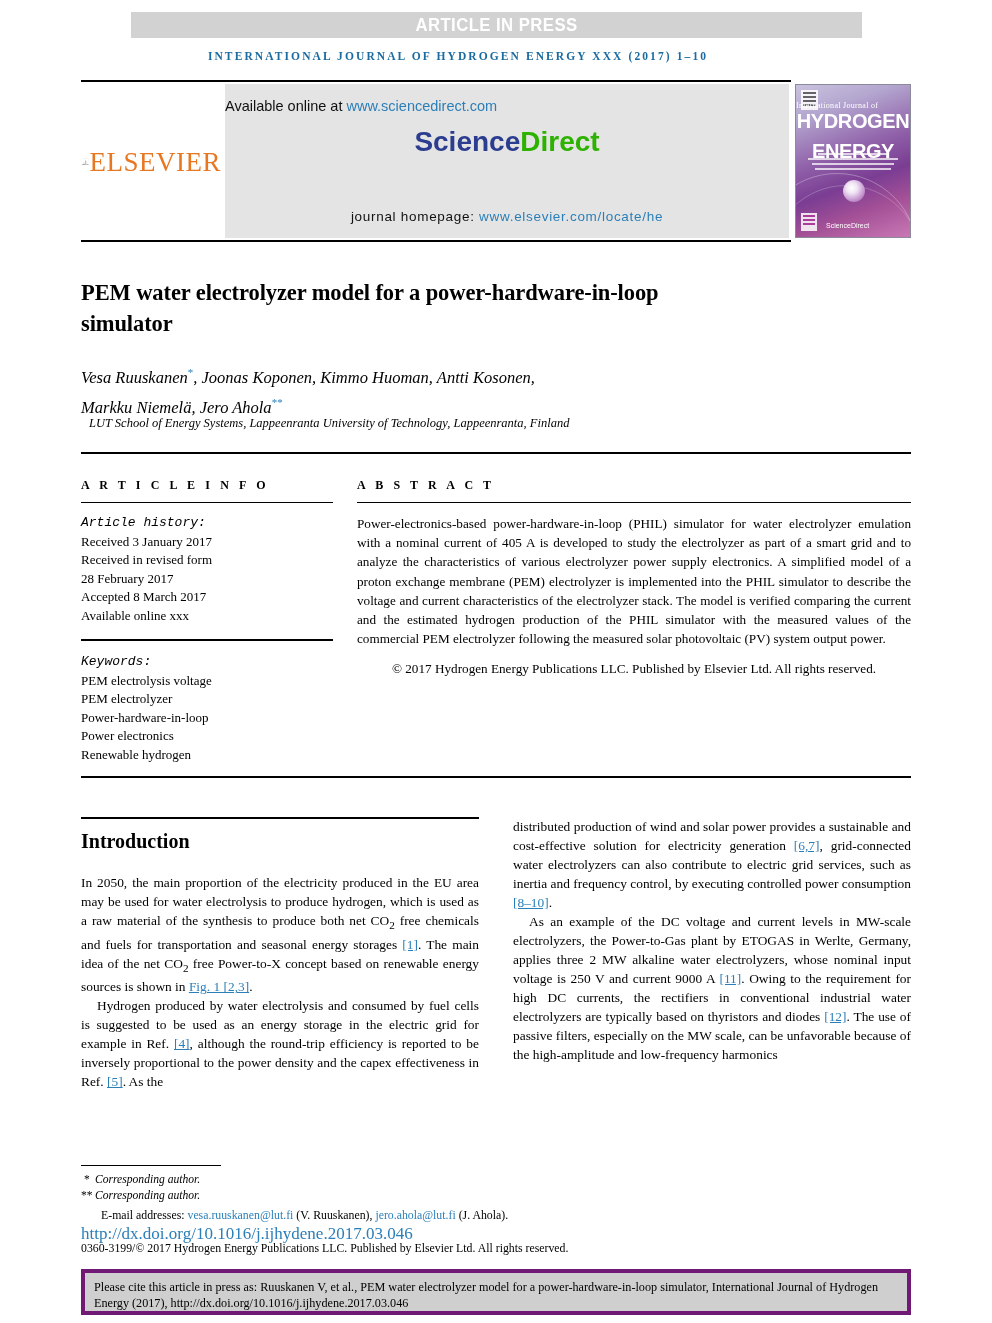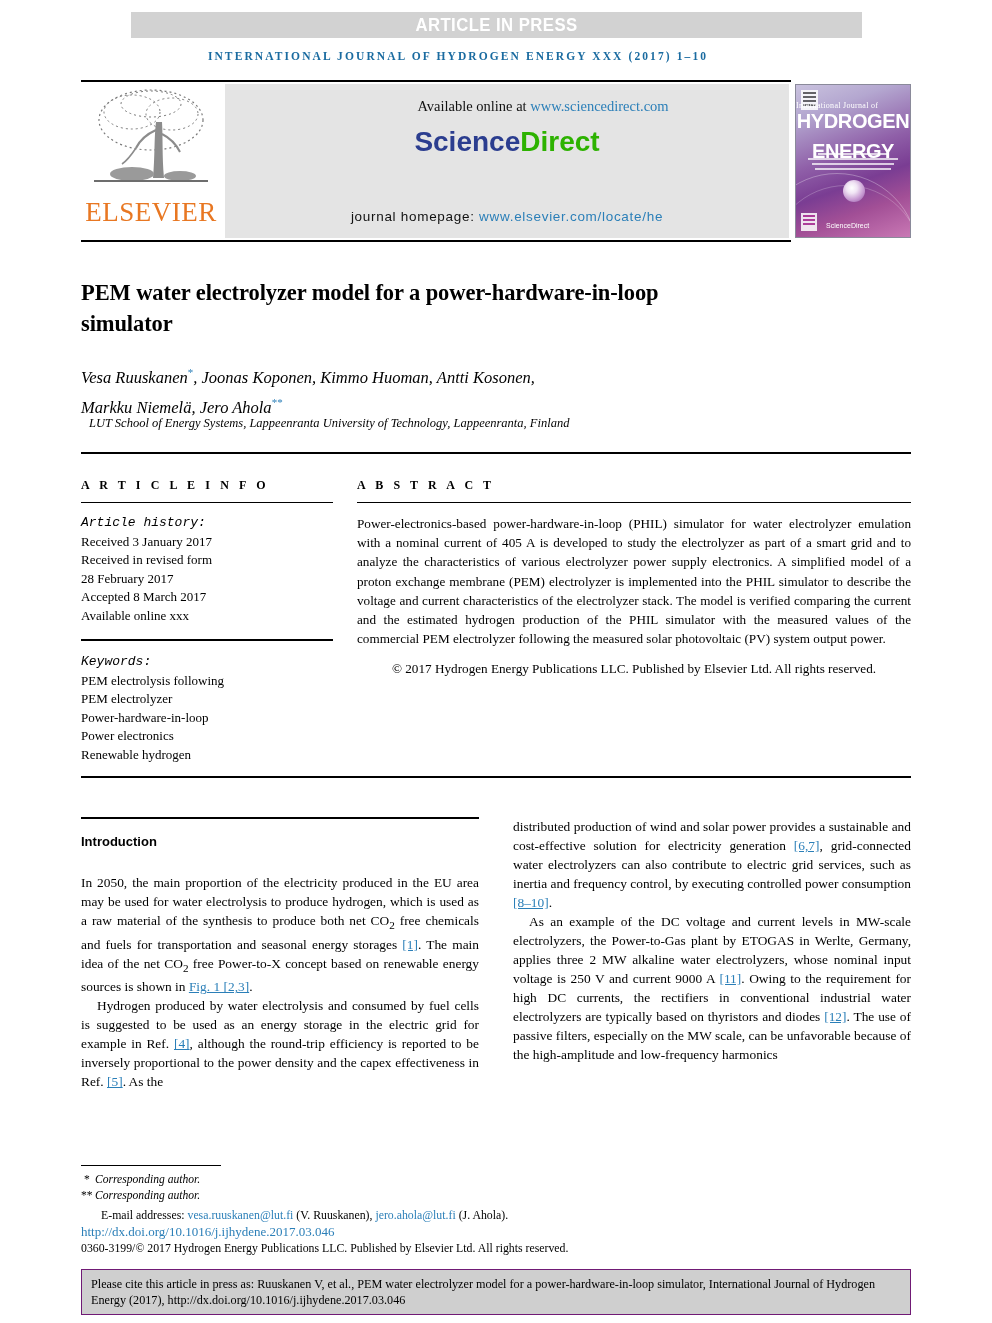--- a/index.html
+++ b/index.html
@@ -74,23 +74,23 @@
     top: 84px;
     width: 830px;
     height: 154px;
     display: flex;
     align-items: stretch;
   }
   .elsevier-logo {
     width: 140px;
     flex: 0 0 140px;
     display: flex;
-    flex-direction: column;
+    flex-direction: row;
     align-items: center;
-    justify-content: flex-start;
+    justify-content: space-between;
     padding-top: 2px;
     box-sizing: border-box;
   }
   .elsevier-tree { display:block; }
   .elsevier-word {
     font-family: "Liberation Serif", serif;
     font-size: 27px;
     color: #e87722;
     letter-spacing: 0.5px;
     line-height: 1;
@@ -100,25 +100,24 @@
     flex: 1 1 auto;
     background: #e4e4e4;
     margin-left: 4px;
     margin-right: 6px;
     position: relative;
   }
   .sd-available {
     position: absolute;
     top: 14px;
     width: 100%;
-    text-align: center;
-    font-family: Liberation Serif, serif;
+    text-align: left;
+    font-family: Liberation Sans, sans-serif;
     font-size: 14.5px;
     color: #111;
-    padding-left: 36px;
   }
   .sd-available a { color: #2b7fb8; text-decoration: none; }
   .sd-logo {
     position: absolute;
     top: 42px;
     width: 100%;
     text-align: center;
     font-family: "Liberation Sans", sans-serif;
     font-size: 28px;
     font-weight: bold;
@@ -287,23 +286,23 @@
     width: 398px;
     font-family: "Liberation Serif", serif;
     font-size: 13.4px;
     line-height: 19px;
     text-align: justify;
   }
   .body-col.left { left: 81px; }
   .body-col.right { left: 513px; }
   .intro-rule { height: 2px; background:#000; width: 398px; }
   .intro-head {
-    font-family: Liberation Sans, sans-serif;
-    font-weight: bold;
-    font-size: 13px;
+    font-family: Liberation Serif, serif;
+    font-weight: bold;
+    font-size: 20px;
     margin-top: 13px;
     margin-bottom: 22px;
   }
   .para { margin: 0; text-indent: 0; }
   .para + .para { text-indent: 16px; }
   .ref { color: #2b7fb8; }
 
   
   .footnote-rule {
     position: absolute; left: 81px; top: 1165px;
@@ -320,35 +319,35 @@
   .footnotes .fn.dbl .star { left: 0px; }
   .foot-email {
     position: absolute; left: 81px; top: 1207px; width: 600px;
     font-family: "Liberation Serif", serif;
     font-size: 11.8px; line-height: 16.5px;
     text-indent: 20px;
   }
   .foot-doi {
     position: absolute; left: 81px; top: 1224px;
     font-family: "Liberation Serif", serif;
-    font-size: 13px; color: #2b7fb8;
+    font-size: 17px; color: #2b7fb8;
   }
   .foot-issn {
     position: absolute; left: 81px; top: 1241px; width: 830px;
     font-family: "Liberation Serif", serif;
     font-size: 11.8px;
   }
   a.link { color: #2b7fb8; text-decoration: none; }
 
   
   .cite-box {
     position: absolute; left: 81px; top: 1269px;
     width: 830px; height: 46px;
     background: #cfcfcf;
-    border: 1px solid #701a75;
+    border: 4px solid #701a75;
     box-sizing: border-box;
     padding: 6px 9px;
     font-family: "Liberation Serif", serif;
     font-size: 12.2px;
     line-height: 16px;
   }
 </style>
 </head>
 <body>
 
@@ -440,21 +439,21 @@
     <div class="ital">Article history:</div>
     <div>Received 3 January 2017</div>
     <div>Received in revised form</div>
     <div>28 February 2017</div>
     <div>Accepted 8 March 2017</div>
     <div>Available online xxx</div>
   </div>
   <div class="kw-rule"></div>
   <div class="info-block">
     <div class="ital">Keywords:</div>
-    <div>PEM electrolysis following</div>
+    <div>PEM electrolysis voltage</div>
     <div>PEM electrolyzer</div>
     <div>Power-hardware-in-loop</div>
     <div>Power electronics</div>
     <div>Renewable hydrogen</div>
   </div>
 </div>
 
 <div class="col-abs">
   <div class="sec-head">A B S T R A C T</div>
   <div class="thin-rule"></div>

